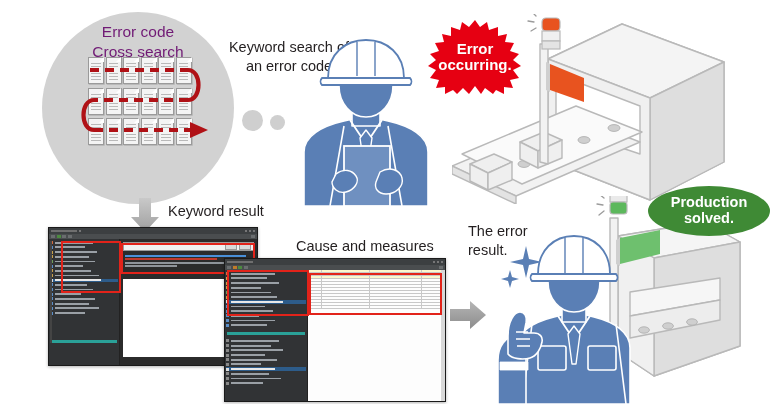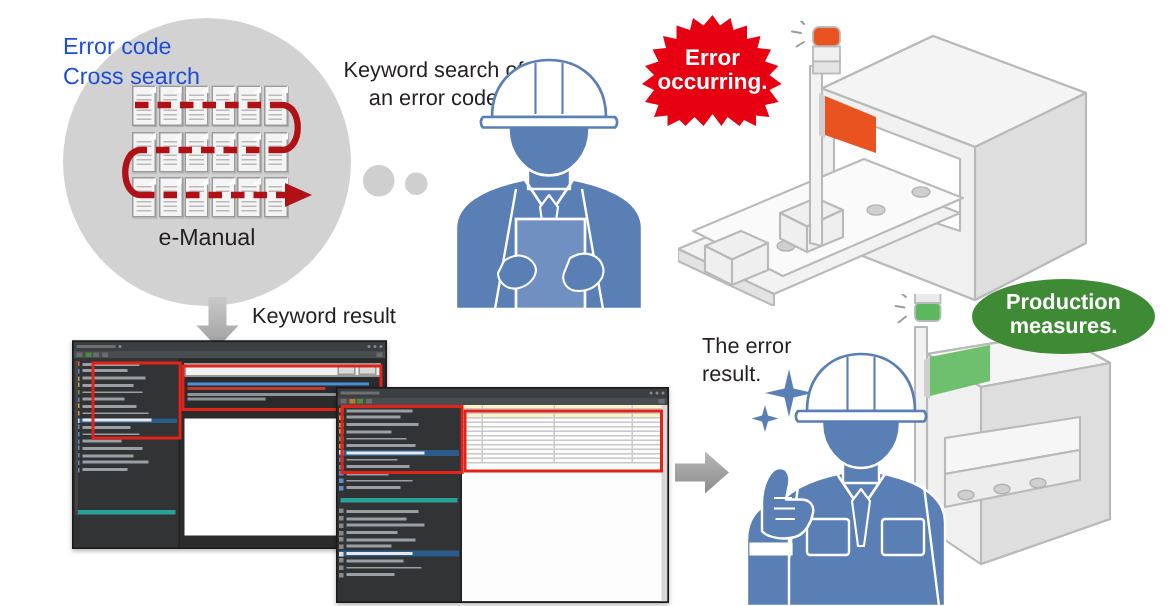--- a/index.html
+++ b/index.html
@@ -17,21 +17,21 @@
   .nosel{user-select:none;}
 
   
   #emanual-circle{
     left:42px;top:12px;width:192px;height:192px;
     border-radius:50%;
     background:#d2d2d2;
   }
   #emanual-title{
     left:42px;top:22px;width:192px;
-    font-size:15.5px;color:#1d4ed8;line-height:1.3;
+    font-size:15.5px;color:#701a75;text-align:center;line-height:1.3;
     white-space:pre-line;
   }
   #emanual-caption{
     left:42px;top:150px;width:192px;
     font-size:15.5px;color:#231f20;text-align:center;
   }
   #doc-grid{
     left:88px;top:57px;width:104px;height:88px;
   }
   .doc-row{display:flex;gap:1.5px;margin-bottom:3.5px;}
@@ -67,21 +67,21 @@
   #dot-b{left:270px;top:115px;width:15px;height:15px;}
 
   
   #down-arrow{left:130px;top:198px;}
   #research-label{
     left:168px;top:203px;
     font-size:14.5px;color:#231f20;text-align:left;white-space:nowrap;
   }
 
   
-  #error-burst{left:415px;top:10px;width:120px;height:74px;}
+  #error-burst{left:415px;top:20px;width:120px;height:74px;}
   #error-burst .txt{
     position:absolute;left:0;top:0;width:120px;height:74px;
     display:flex;flex-direction:column;align-items:center;justify-content:center;
     color:#ffffff;font-weight:bold;font-size:15px;line-height:1.04;
     text-shadow:0 0 1px rgba(190,0,0,.5);
     white-space:pre-line;text-align:center;
   }
   
   #prod-badge{
     left:648px;top:186px;width:122px;height:50px;
@@ -308,21 +308,20 @@
     <g fill="none" stroke="#b01116" stroke-width="4.2">
       <path d="M30 12 H128" stroke-dasharray="9 6"></path>
       <path d="M128 12 C142 12 142 42 128 42" stroke-dasharray="none"></path>
       <path d="M128 42 H34" stroke-dasharray="9 6"></path>
       <path d="M34 42 C20 42 20 72 34 72" stroke-dasharray="none"></path>
       <path d="M34 72 H132" stroke-dasharray="9 6"></path>
     </g>
     <path d="M130 64 L148 72 L130 80 Z" fill="#b01116"></path>
   </svg>
 
-  <div class="abs nosel" id="emanual-caption">e-Manual</div>
 
   <div class="abs nosel" id="keyword-caption">Keyword search of
 an error code</div>
   <div class="abs dot" id="dot-a"></div>
   <div class="abs dot" id="dot-b"></div>
 
   <svg class="abs" id="worker-top" width="132" height="172" viewBox="0 0 132 172">
     <g fill="#5a7fb5" stroke="#ffffff" stroke-width="1.6" stroke-linejoin="round">
 
       <path d="M4 172 V118 C4 102 22 92 44 87 L66 82 L88 87 C110 92 128 102 128 118 V172 Z"></path>
@@ -715,20 +714,21 @@
             <div class="tcell c4"></div>
           </div>
         </div>
         <div style="position:absolute;right:0;top:0;width:4px;bottom:0;background:#d8d8d8;"></div>
       </div>
     </div>
     <div class="redbox" style="left:84px;top:14px;right:3px;height:42px;"></div>
     <div class="redbox" style="left:2px;top:11px;width:82px;height:46px;"></div>
   </div>
 
+  <div class="abs nosel" id="cause-label">Cause and measures</div>
 
   <svg class="abs" id="right-arrow" width="36" height="30" viewBox="0 0 36 30">
     <defs>
         <linearGradient id="grt" x1="0" y1="0" x2="0" y2="1">
       <stop offset="0" stop-color="#b6b6b6"></stop>
           <stop offset="1" stop-color="#8c8c8c"></stop>
     </linearGradient>
       </defs>
     <polygon fill="url(#grt)" points="0,9 20,9 20,1 36,15 20,29 20,21 0,21"></polygon>
   </svg>
@@ -768,21 +768,21 @@
       <rect x="22" y="6" width="17" height="12" rx="3" fill="#5cb85c"></rect>
     </g>
     <g stroke="#9b9b9b" stroke-width="1.3" stroke-linecap="round">
       <path d="M16 2 L11 -2"></path>
         <path d="M15 9 L9 8"></path>
         <path d="M16 15 L11 19"></path>
     </g>
   </svg>
 
   <div class="abs nosel" id="prod-badge">Production
-measures.</div>
+solved.</div>
 
   <svg class="abs" id="worker-bot" width="140" height="176" viewBox="0 0 140 176">
     <g fill="#5a7fb5" stroke="#ffffff" stroke-width="1.6" stroke-linejoin="round">
 
       <path d="M24 176 V120 C24 104 42 94 62 89 L82 84 L102 89 C122 94 138 104 138 120 V176 Z"></path>
 
       <path d="M70 72 h24 v22 h-24 z"></path>
 
       <ellipse cx="82" cy="54" rx="26" ry="30"></ellipse>
 

